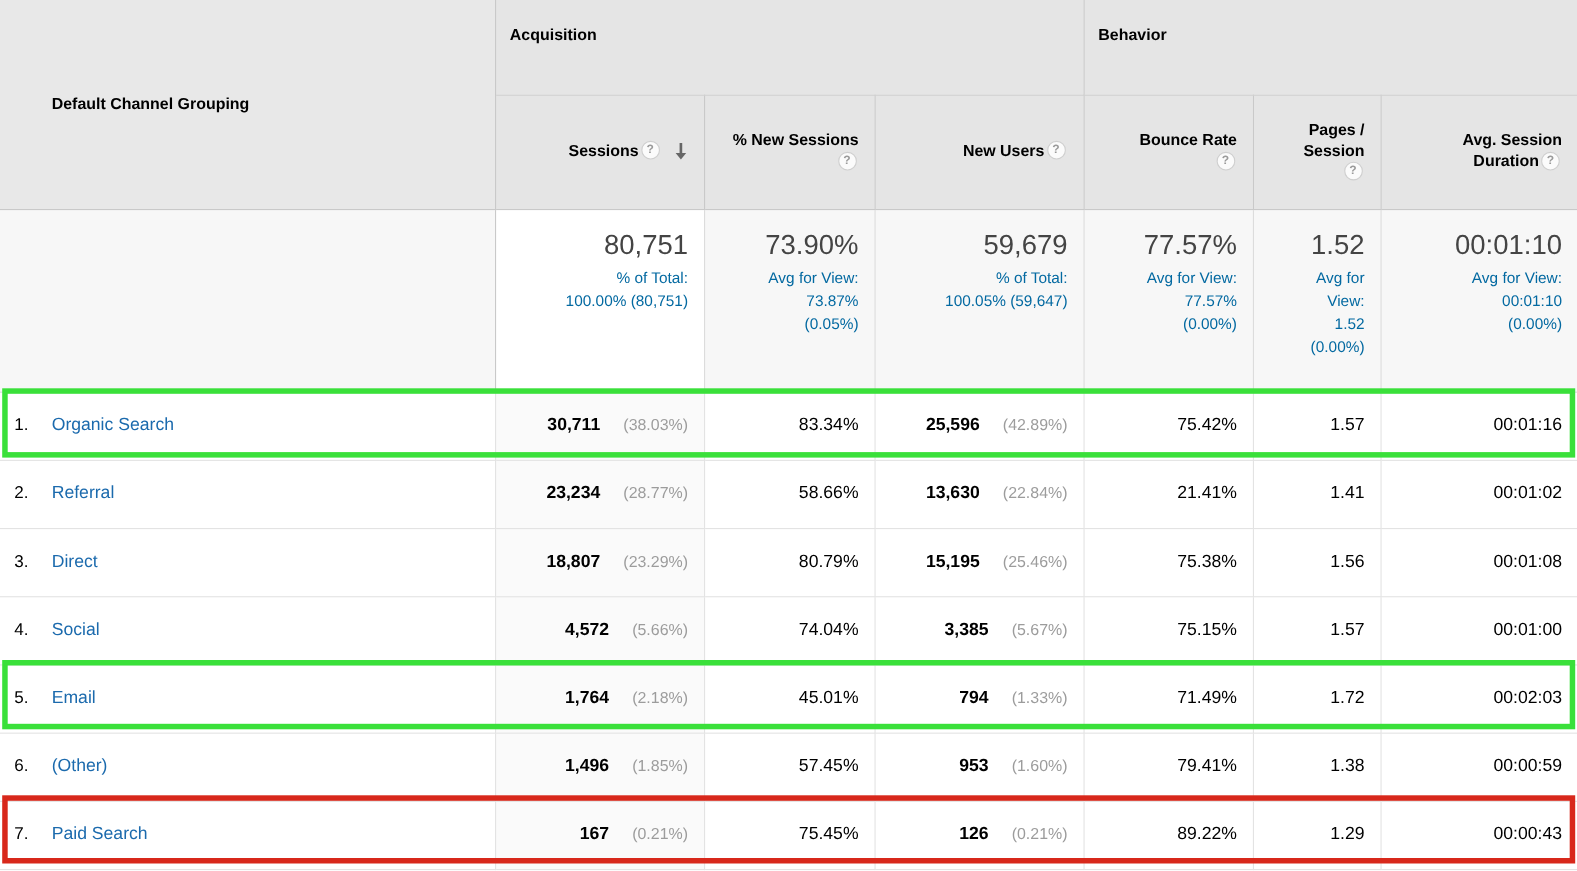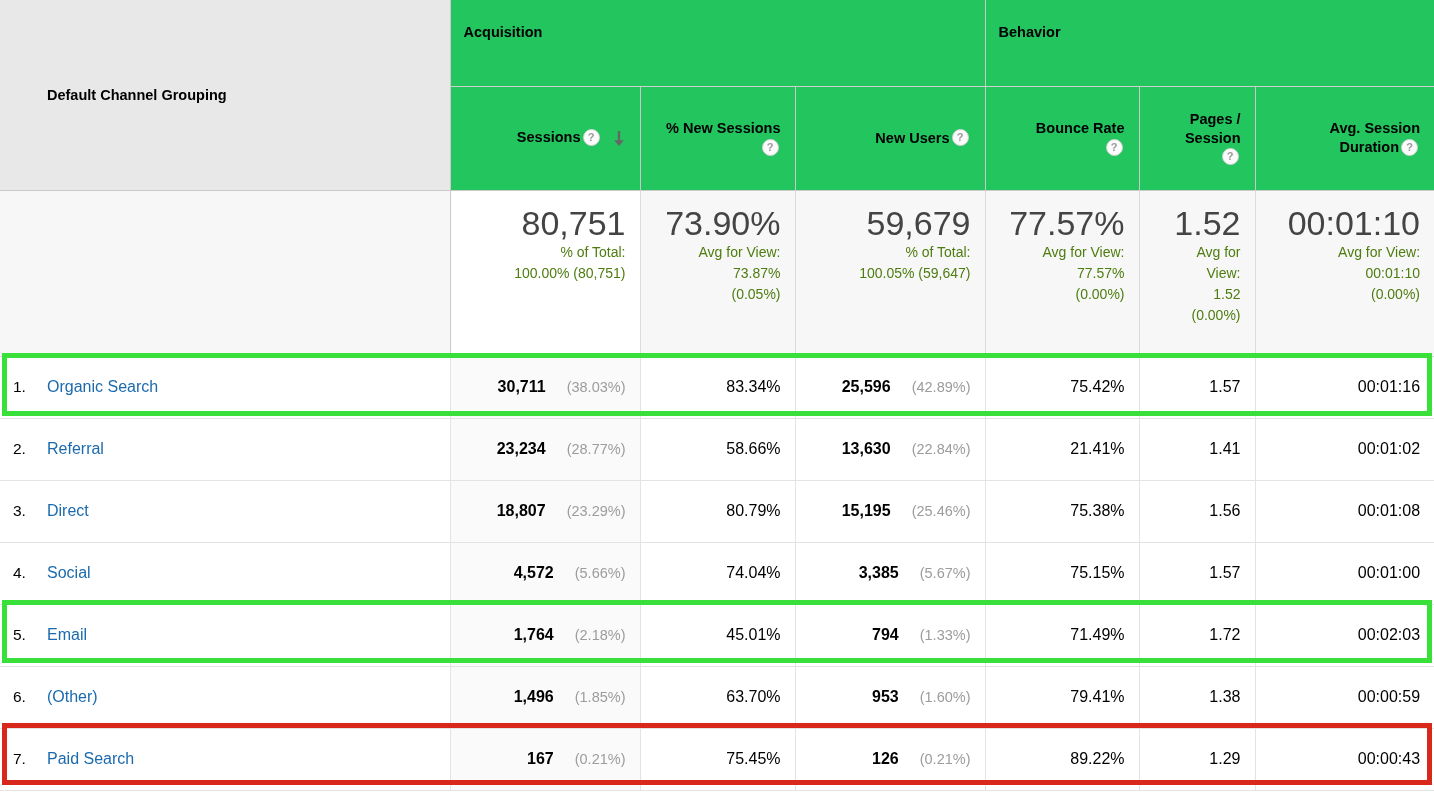--- a/index.html
+++ b/index.html
@@ -27,21 +27,21 @@
   col.c-dim   { width: 450px; }
   col.c-sess  { width: 190px; }
   col.c-newp  { width: 155px; }
   col.c-newu  { width: 190px; }
   col.c-bounce{ width: 154px; }
   col.c-pages { width: 116px; }
   col.c-dur   { width: 179px; }
 
   
   thead th {
-    background: #22c55e;
+    background: #e5e5e5;
     border-right: 1px solid #c9c9c9;
     border-bottom: 1px solid #c9c9c9;
     padding: 0;
     font-weight: bold;
     font-size: 14px;
     color: #000;
     vertical-align: middle;
   }
   th.grp {
     height: 86px;
@@ -103,29 +103,29 @@
     background: #f7f7f7;
     border-right: 1px solid #dcdcdc;
     border-bottom: 1px solid #d7d7d7;
     padding: 15px 14px 0 14px;
     text-align: right;
   }
   tr.summary td.dimcell { background: #f7f7f7; border-right: 1px solid #c9c9c9; }
   tr.summary td.sortedcol { background: #ffffff; }
   tr.summary td.last { border-right: none; }
   .big {
-    font-size: 34px;
+    font-size: 25px;
     color: #444;
     line-height: 34px;
     font-weight: normal;
     letter-spacing: 0px;
   }
   .sub {
     font-size: 14px;
-    color: #4d7c0f;
+    color: #0369a1;
     line-height: 18px;
     margin-top: 3px;
   }
 
   
   tbody tr.datarow td {
     height: 62px;
     background: #ffffff;
     border-right: 1px solid #e3e3e3;
     border-bottom: 1px solid #e3e3e3;
@@ -313,21 +313,21 @@
         <td><span class="val">794</span><span class="pct">(1.33%)</span></td>
         <td><span class="plain">71.49%</span></td>
         <td><span class="plain">1.72</span></td>
         <td class="last"><span class="plain">00:02:03</span></td>
       </tr>
       <tr class="datarow">
         <td class="dimcell">
           <span class="rownum">6.</span><a class="dimlink">(Other)</a>
         </td>
         <td class="sortedcol"><span class="val">1,496</span><span class="pct">(1.85%)</span></td>
-        <td><span class="plain">63.70%</span></td>
+        <td><span class="plain">57.45%</span></td>
         <td><span class="val">953</span><span class="pct">(1.60%)</span></td>
         <td><span class="plain">79.41%</span></td>
         <td><span class="plain">1.38</span></td>
         <td class="last"><span class="plain">00:00:59</span></td>
       </tr>
       <tr class="datarow">
         <td class="dimcell">
           <span class="rownum">7.</span><a class="dimlink">Paid Search</a>
         </td>
         <td class="sortedcol"><span class="val">167</span><span class="pct">(0.21%)</span></td>

